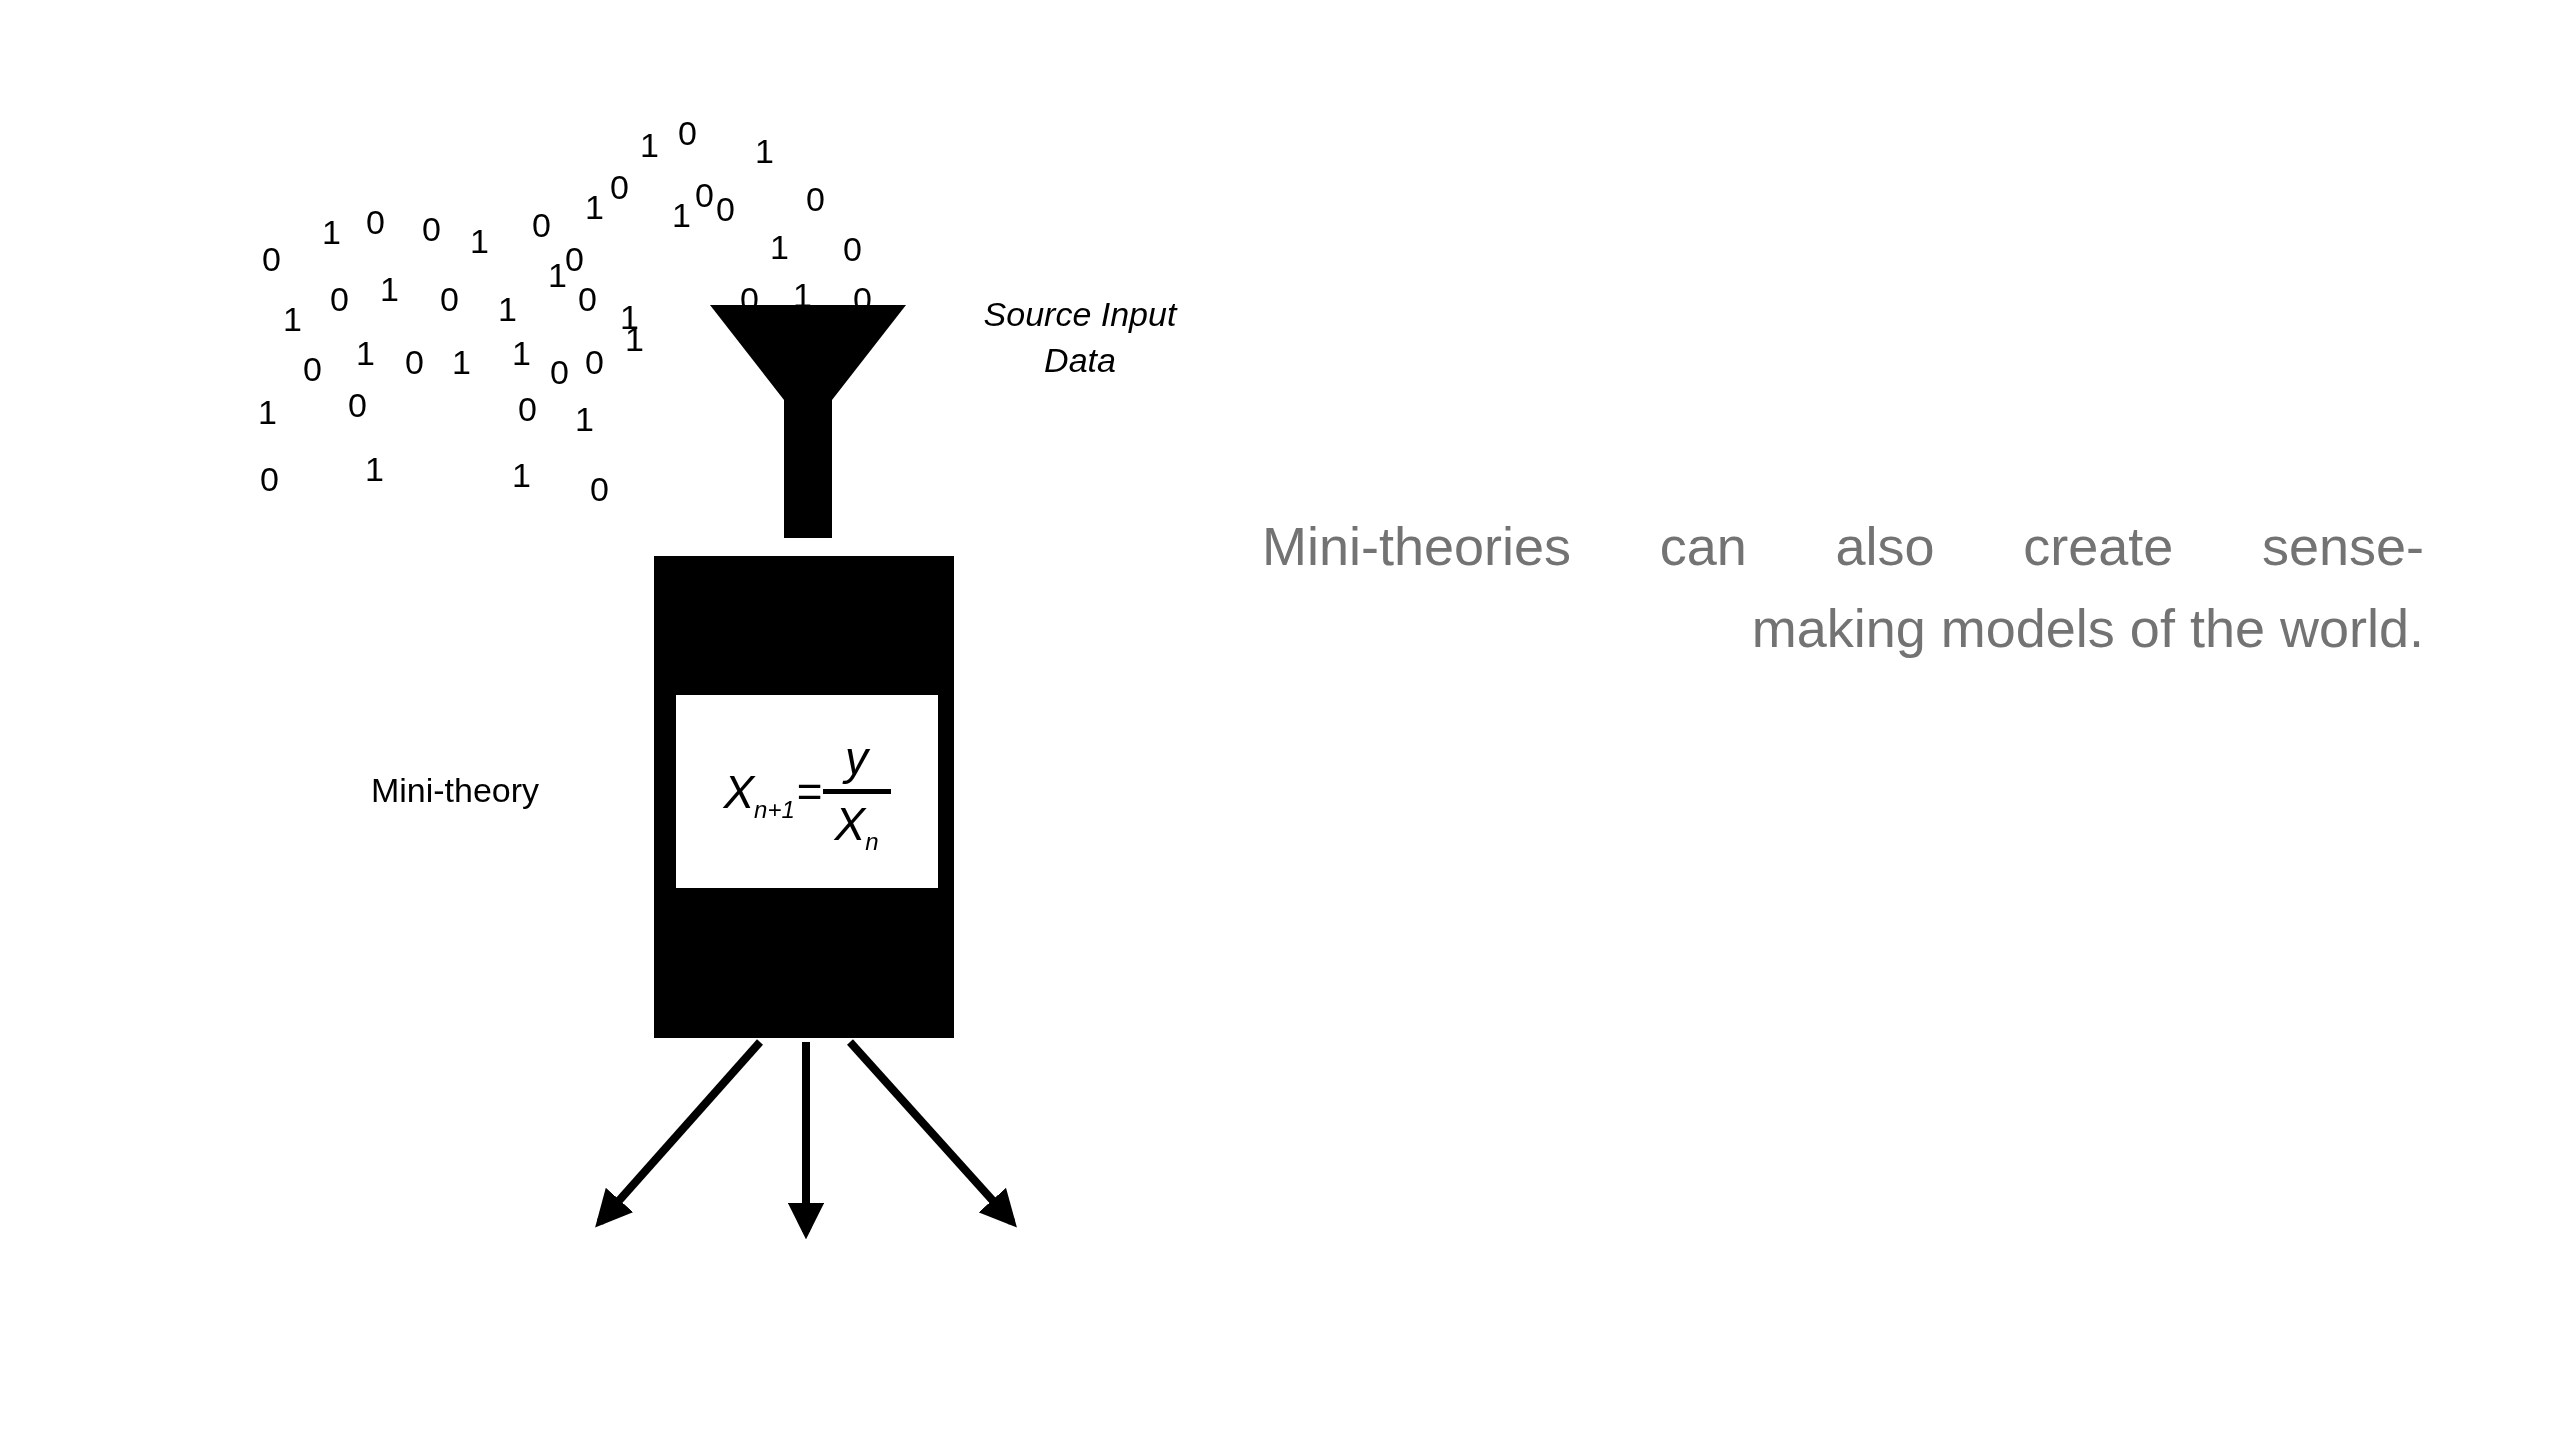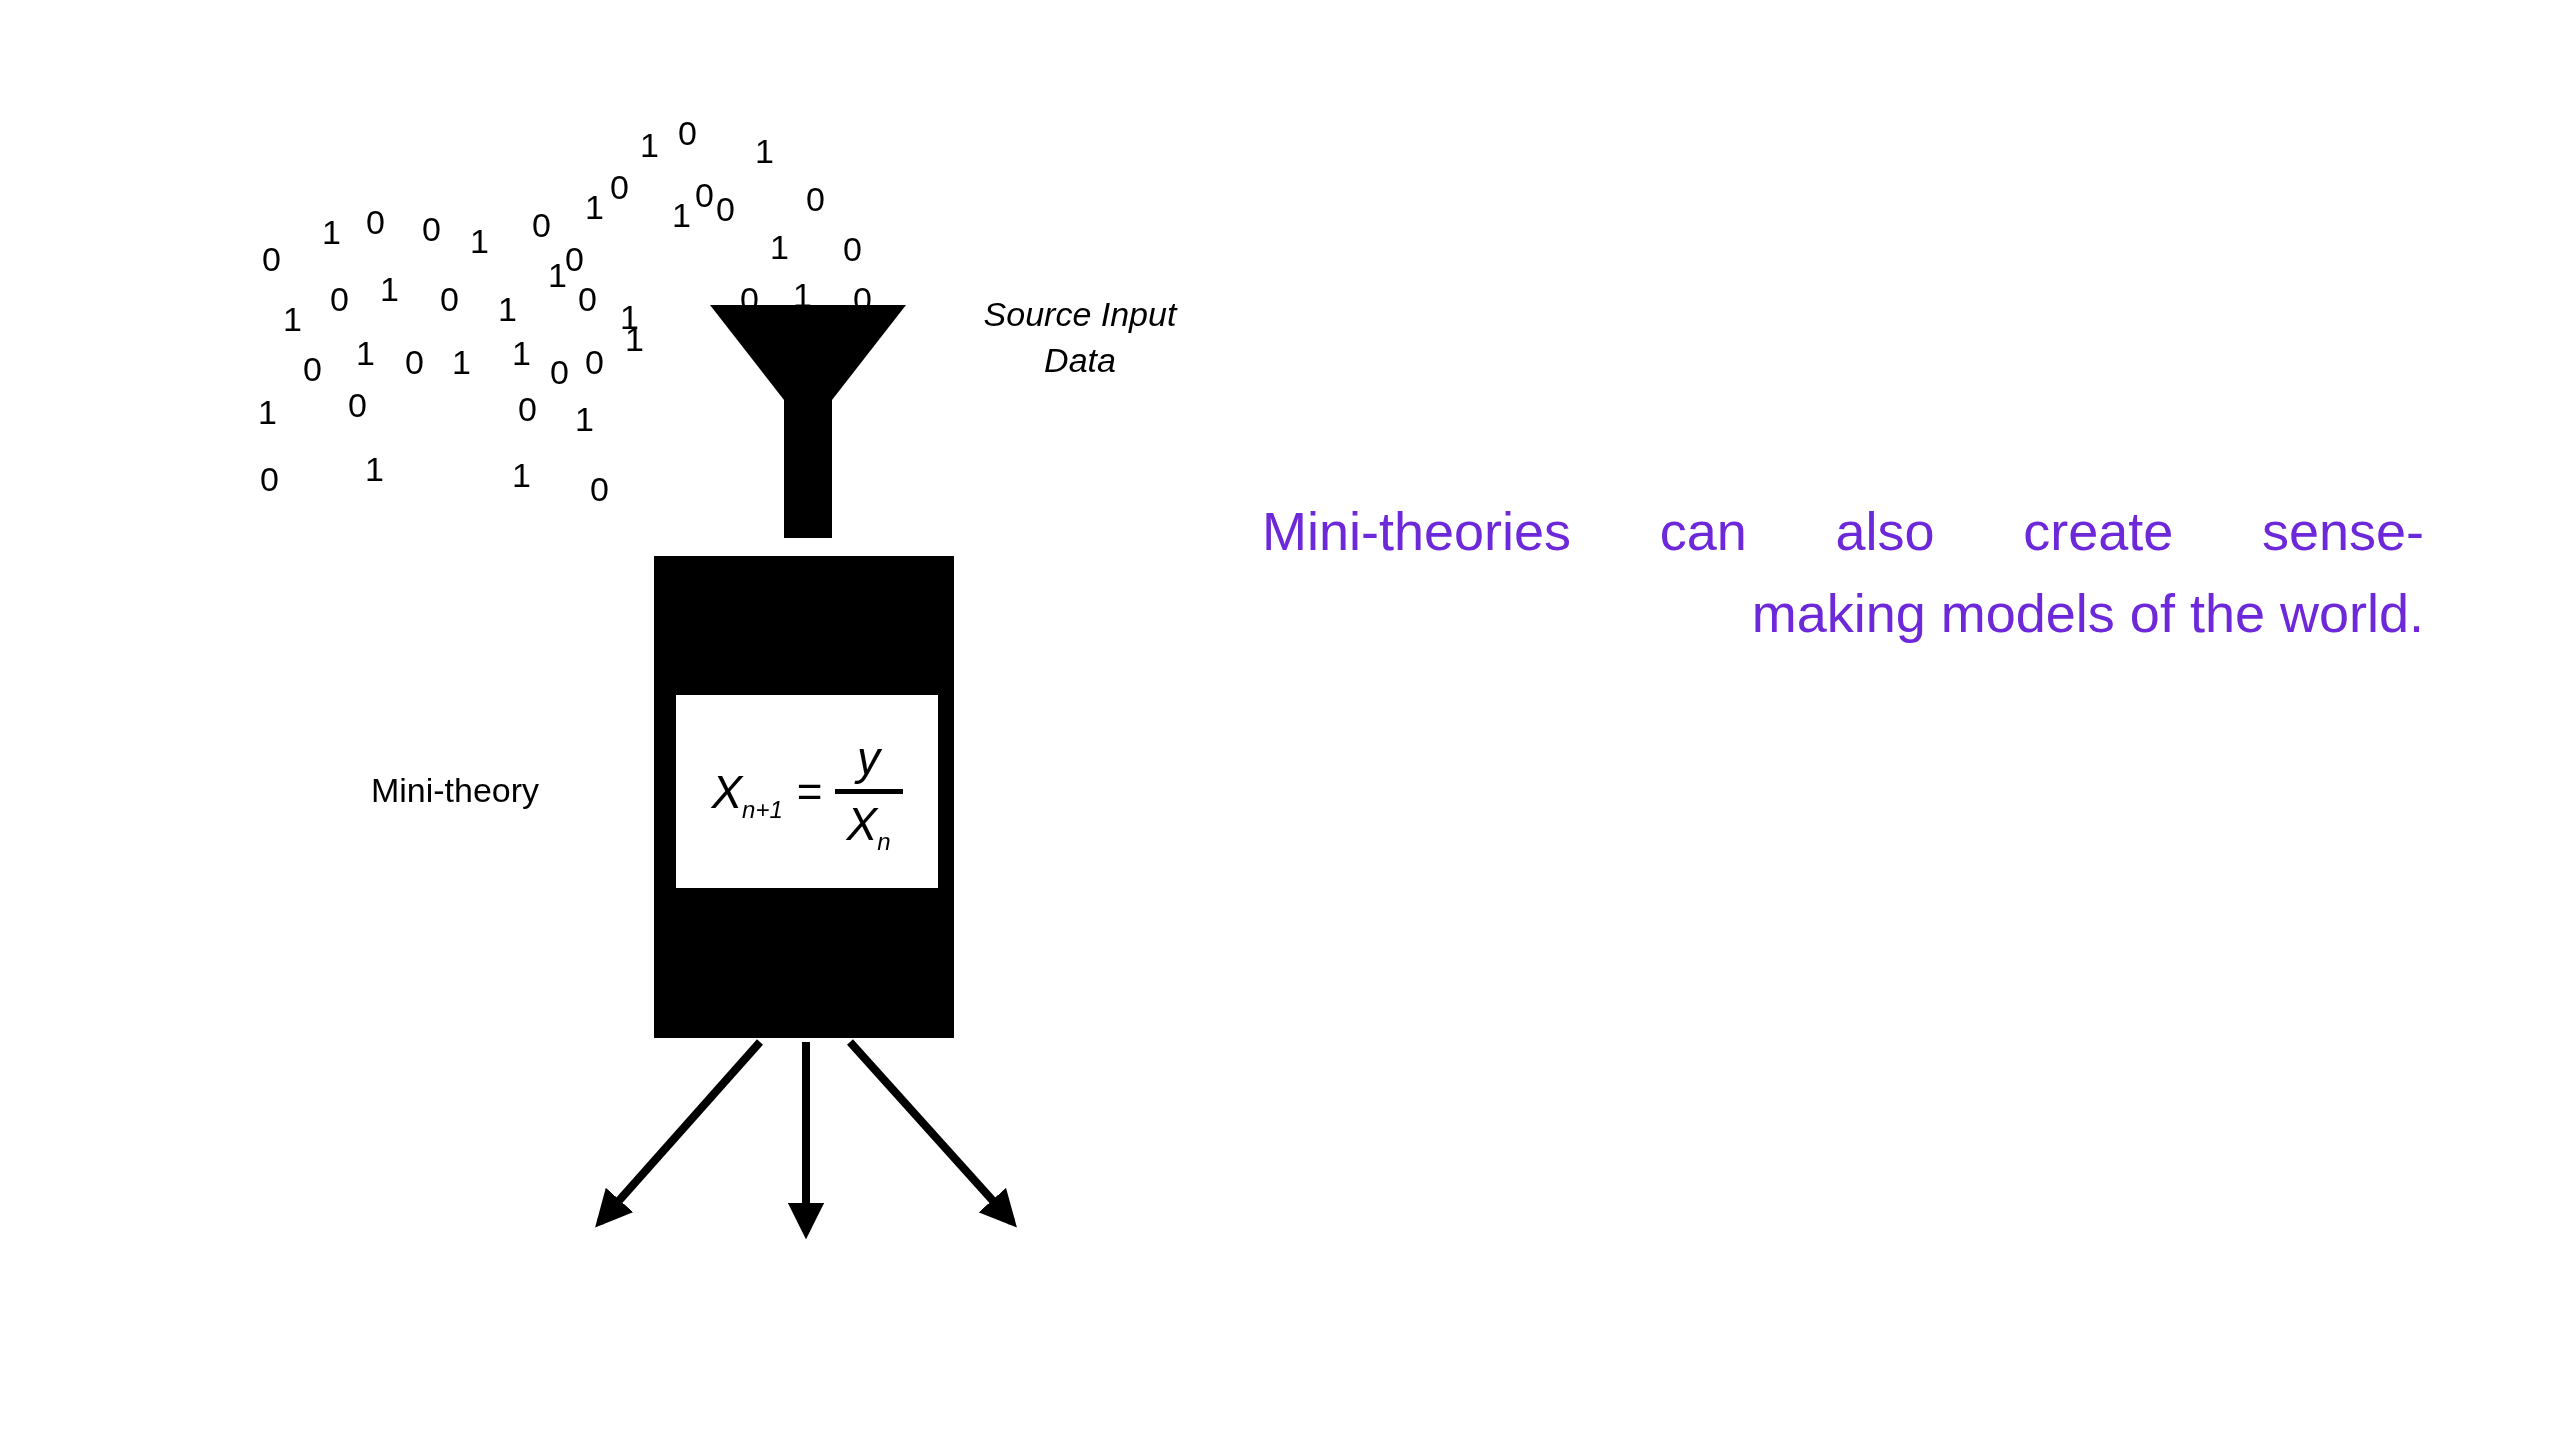--- a/index.html
+++ b/index.html
@@ -31,21 +31,20 @@
   .formula-panel {
     position: absolute;
     left: 676px;
     top: 695px;
     width: 262px;
     height: 193px;
     background: #ffffff;
     display: flex;
     align-items: center;
     justify-content: center;
-    gap: 12px;
     font-style: italic;
     font-size: 46px;
   }
   .formula-panel .lhs { white-space: nowrap; }
   .formula-panel sub {
     font-size: 24px;
     font-style: italic;
     vertical-align: -10px;
     line-height: 0;
   }
@@ -70,25 +69,25 @@
     text-align: center;
   }
   .label-source { left: 930px; top: 292px; width: 300px; font-style: italic; }
   .label-minitheory { left: 330px; top: 768px; width: 250px; }
   .label-classification { left: 650px; top: 1288px; width: 312px; }
 
   
   .caption {
     position: absolute;
     left: 1262px;
-    top: 490px;
+    top: 505px;
     width: 1162px;
     font-size: 54px;
     line-height: 1.52;
-    color: #6d28d9;
+    color: #737373;
   }
   .caption .justified { text-align: justify; text-align-last: justify; }
   .caption .plain { text-align: right; }
 </style>
 </head>
 <body>
 
 <div class="canvas">
 
   <div id="digits">

